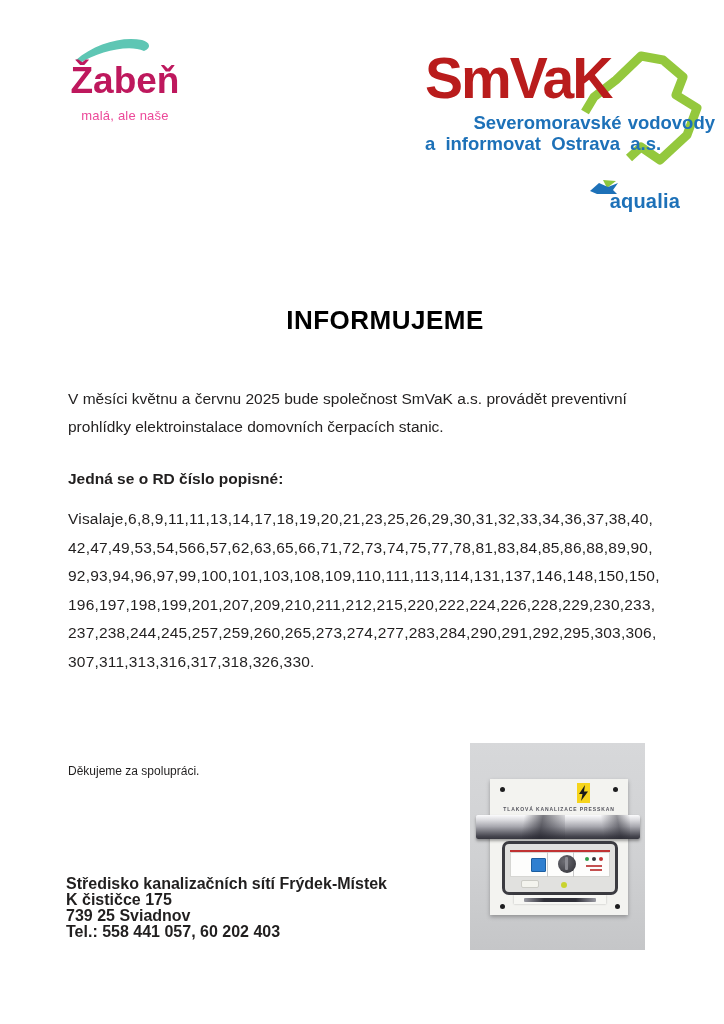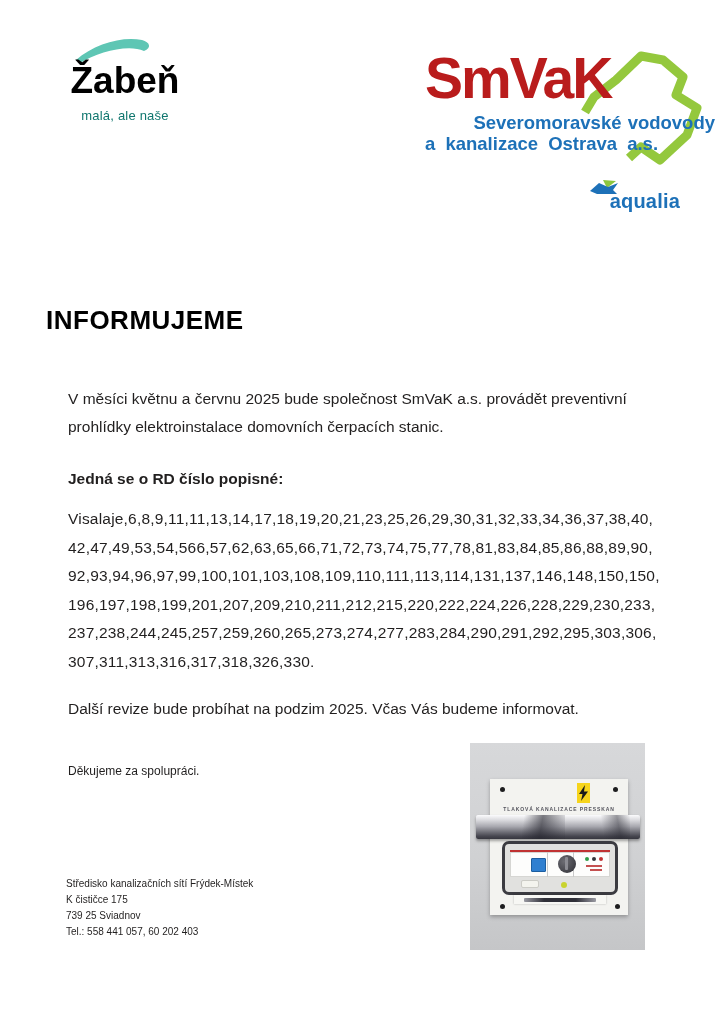--- a/index.html
+++ b/index.html
@@ -5,45 +5,45 @@
   html,body { margin:0; padding:0; background:#ffffff; }
   .page {
     position:relative; width:724px; height:1024px; margin:0 auto;
     background:#ffffff; overflow:hidden;
     font-family:"Liberation Sans", sans-serif; color:#211f1f;
   }
 
   
   .zaben { position:absolute; left:66px; top:36px; width:118px; text-align:center; }
   .zaben-swoosh { display:block; margin:0 auto 0 8px; }
-  .zaben-name { font-size:37px; font-weight:bold; color:#000000; line-height:1; margin-top:-2px; }
-  .zaben-tagline { font-size:13px; color:#0f766e; margin-top:9px; letter-spacing:0.2px; }
+  .zaben-name { font-size:37px; font-weight:bold; color:#be185d; line-height:1; margin-top:-2px; }
+  .zaben-tagline { font-size:13px; color:#ec4899; margin-top:9px; letter-spacing:0.2px; }
 
   
   .smvak { position:absolute; left:425px; top:50px; width:290px; height:170px; }
   .smvak-green { position:absolute; left:136px; top:0; z-index:0; }
   .smvak-word { position:relative; z-index:1; font-size:57px; font-weight:bold;
                 color:#b91c1c; letter-spacing:-2px; line-height:1; }
   .smvak-sub { position:relative; z-index:1; font-size:18.5px; font-weight:bold; color:#1d71b8; line-height:21px; }
   .smvak-sub1 { margin-top:5px; word-spacing:1px;text-align:right; }
   .smvak-sub2 { word-spacing:5px; }
   .aqualia { position:absolute; right:44px; top:180px; text-align:left; z-index:1; }
   .aqualia-fish { display:block; margin:0 0 -5px 2px; }
   .aqualia-name { font-size:20px; font-weight:bold; color:#1d71b8; letter-spacing:0.2px;margin-left:22px; }
 
   
-  .doc-title { position:absolute; left:0; top:305px; width:724px; text-align:left;
+  .doc-title { position:absolute; left:0; top:305px; width:724px; text-align:center;
                font-size:26px; font-weight:bold; color:#000; text-indent:46px; letter-spacing:0.5px; }
   .intro { position:absolute; left:68px; top:385px; width:602px; font-size:15.5px; line-height:28px; }
   .list-title { position:absolute; left:68px; top:470px; font-size:15.5px; font-weight:bold; }
   .numbers { position:absolute; left:68px; top:505px; width:604px; font-size:15.5px;
              line-height:28.5px; letter-spacing:0.2px; }
   .next-revision { position:absolute; left:68px; top:700px; width:620px; font-size:15.5px; }
   .thanks { position:absolute; left:68px; top:764px; font-size:12px; }
-  .footer { position:absolute; left:66px; top:876px; font-size:10px; line-height:16px; }
+  .footer { position:absolute; left:66px; top:876px; font-size:16px; line-height:16px;font-weight:bold; }
 
   
   .photo { position:absolute; left:470px; top:743px; width:175px; height:207px;
            background:linear-gradient(180deg,#d7d8da 0%,#d0d1d3 55%,#c5c6c8 100%); }
   .cbox { position:absolute; left:20px; top:36px; width:138px; height:136px;
           background:#f3f3f0; box-shadow:0 2px 4px rgba(0,0,0,.28); }
   .screw { position:absolute; width:5px; height:5px; border-radius:50%; background:#1d1d1f; }
   .screw.tl { left:10px; top:8px; } .screw.tr { left:123px; top:8px; }
   .screw.bl { left:10px; top:125px; } .screw.br { left:125px; top:125px; }
   .bolt-badge { position:absolute; left:87px; top:4px; width:13px; height:20px; background:#f6d41b;
@@ -94,21 +94,21 @@
     <div class="zaben-name">Žabeň</div>
     <div class="zaben-tagline">malá, ale naše</div>
   </div>
 
   <div class="smvak">
     <svg class="smvak-green" width="150" height="135" viewBox="0 0 150 135">
       <path d="M24 62 L33 47 L55 30 L80 6 L102 10 L122 27 L115 45 L136 58 L126 85 L99 110 L80 97 L68 108" fill="none" stroke="#94c83d" stroke-width="9" stroke-linecap="butt" stroke-linejoin="round"></path>
     </svg>
     <div class="smvak-word">SmVaK</div>
     <div class="smvak-sub smvak-sub1">Severomoravské vodovody</div>
-    <div class="smvak-sub smvak-sub2">a kanalizace Ostrava a.s.</div>
+    <div class="smvak-sub smvak-sub2">a informovat Ostrava a.s.</div>
   </div>
 
   <div class="aqualia">
     <svg class="aqualia-fish" width="30" height="15" viewBox="0 0 30 15">
       <polygon points="13,0 26,1 17,8" fill="#8cc63e"></polygon>
       <polygon points="0,11 9,3 18,7 28,3 23,10 27,14 7,14" fill="#1d71b8"></polygon>
     </svg>
     <div class="aqualia-name">aqualia</div>
   </div>
 
@@ -120,21 +120,20 @@
 
   <div class="numbers">
     <div>Visalaje,6,8,9,11,11,13,14,17,18,19,20,21,23,25,26,29,30,31,32,33,34,36,37,38,40,</div>
     <div>42,47,49,53,54,566,57,62,63,65,66,71,72,73,74,75,77,78,81,83,84,85,86,88,89,90,</div>
     <div>92,93,94,96,97,99,100,101,103,108,109,110,111,113,114,131,137,146,148,150,150,</div>
     <div>196,197,198,199,201,207,209,210,211,212,215,220,222,224,226,228,229,230,233,</div>
     <div>237,238,244,245,257,259,260,265,273,274,277,283,284,290,291,292,295,303,306,</div>
     <div>307,311,313,316,317,318,326,330.</div>
   </div>
 
-  <div class="next-revision">Další revize bude probíhat na podzim 2025. Včas Vás budeme informovat.</div>
 
   <div class="thanks">Děkujeme za spolupráci.</div>
 
   <div class="footer">
     <div>Středisko kanalizačních sítí Frýdek-Místek</div>
     <div>K čističce 175</div>
     <div>739 25 Sviadnov</div>
     <div>Tel.: 558 441 057, 60 202 403</div>
   </div>
 

